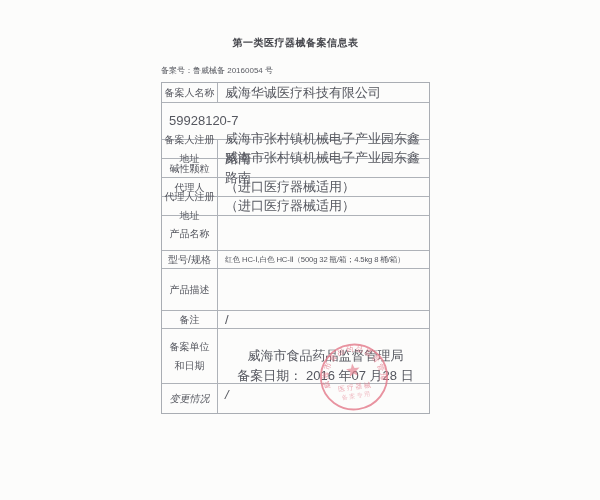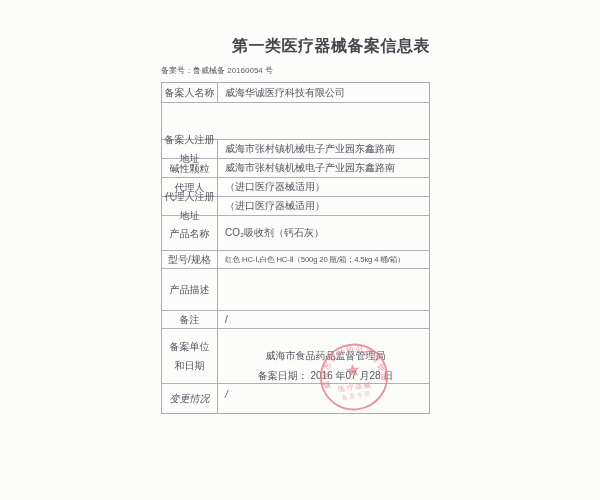--- a/index.html
+++ b/index.html
@@ -6,22 +6,22 @@
   .page{
     position:relative;
     width:600px;height:500px;
     background:#fcfcfb;
     font-family:"Liberation Sans","DejaVu Sans",sans-serif;
     color:#55575f;
     overflow:hidden;
   }
   .doc-title{
     position:absolute;top:36px;left:161px;width:269px;
-    text-align:right;
-    font-size:16px;font-weight:700;color:#46474d;
+    text-align:center;
+    font-size:10px;font-weight:700;color:#46474d;
     letter-spacing:0.5px;
     font-family:Liberation Serif, serif;
   }
   .record-no{
     position:absolute;top:65px;left:161px;width:245px;
     font-size:8px;color:#5a5c63;
   }
   .reg-table{
     position:absolute;top:82px;left:161px;width:269px;
     border:1px solid #a9adb3;
@@ -41,21 +41,21 @@
     text-align:center;
     font-size:10px;line-height:19px;
     white-space:pre-line;
     padding:0 2px;
     box-sizing:border-box;
     color:#55575f;
   }
   .t-value{
     flex:1;
     display:flex;align-items:center;
-    font-size:10px;line-height:20px;
+    font-size:13px;line-height:20px;
     white-space:pre-line;
     padding:1px 3px 1px 7px;
     box-sizing:border-box;
     color:#55575f;
   }
   .t-value.tight{font-size:7.7px;letter-spacing:-0.15px;line-height:20px;}
   .t-value.v-top{align-items:flex-start;}
   .t-value.filing-cell{
     flex-direction:column;
     align-items:center;
@@ -82,20 +82,21 @@
   <div class="record-no">备案号：鲁威械备 20160054 号</div>
 
   <div class="reg-table">
 
     <div class="t-row" style="height:20px">
       <div class="t-label">备案人名称</div>
       <div class="t-value">威海华诚医疗科技有限公司</div>
     </div>
 
     <div class="t-row" style="height:37px">
+      <div class="t-value">59928120-7</div>
     </div>
 
     <div class="t-row" style="height:19px">
       <div class="t-label">备案人注册地址</div>
       <div class="t-value">威海市张村镇机械电子产业园东鑫路南</div>
     </div>
 
     <div class="t-row" style="height:19px">
       <div class="t-label">碱性颗粒</div>
       <div class="t-value">威海市张村镇机械电子产业园东鑫路南</div>
@@ -106,26 +107,25 @@
       <div class="t-value">（进口医疗器械适用）</div>
     </div>
 
     <div class="t-row" style="height:19px">
       <div class="t-label">代理人注册地址</div>
       <div class="t-value">（进口医疗器械适用）</div>
     </div>
 
     <div class="t-row" style="height:35px">
       <div class="t-label">产品名称</div>
-      <div class="t-value">CO₂吸收剂（钙石灰）</div>
     </div>
 
     <div class="t-row" style="height:18px">
       <div class="t-label">型号/规格</div>
-      <div class="t-value tight">红色 HC-Ⅰ,白色 HC-Ⅱ（500g  20 瓶/箱；4.5kg  4 桶/箱）</div>
+      <div class="t-value tight">红色 HC-Ⅰ,白色 HC-Ⅱ（500g  32 瓶/箱；4.5kg  8 桶/箱）</div>
     </div>
 
     <div class="t-row" style="height:42px">
       <div class="t-label">产品描述</div>
     </div>
 
 
     <div class="t-row" style="height:18px">
       <div class="t-label">备注</div>
       <div class="t-value">/</div>

